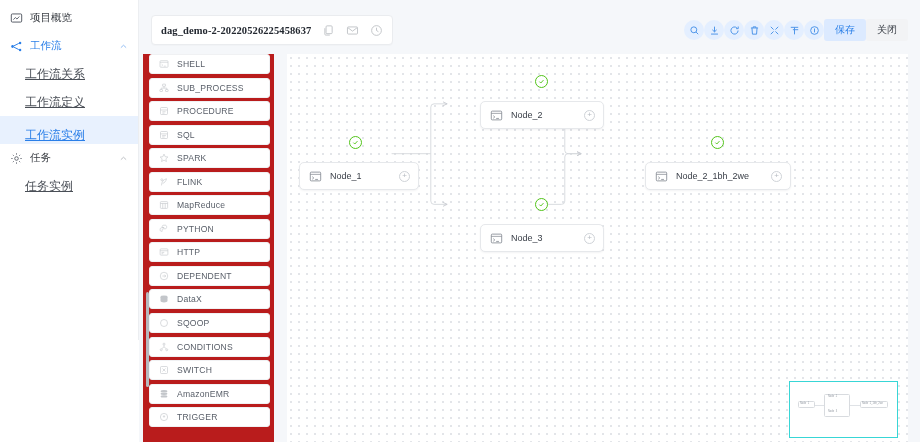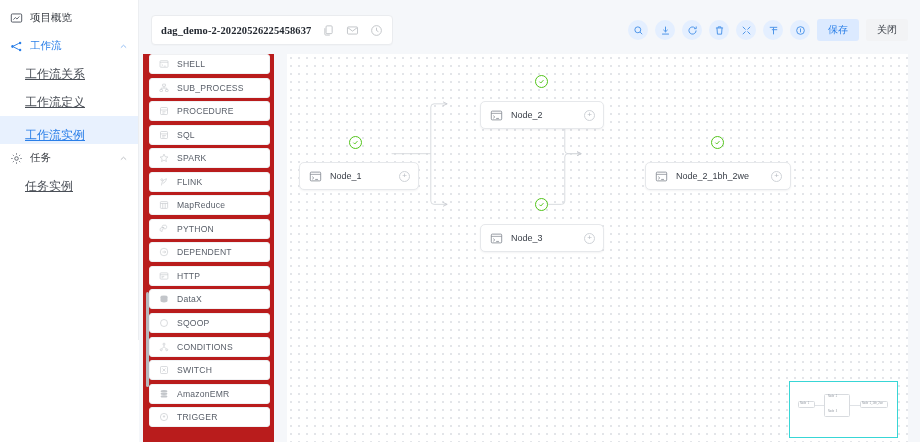--- a/index.html
+++ b/index.html
@@ -58,21 +58,21 @@
     display: flex; align-items: center; padding: 0 9px;
     box-shadow: 0 1px 1px rgba(0,0,0,.02);
   }
   #dagname {
     font-size: 10.5px; font-weight: bold; color: #232830; letter-spacing: .1px;
     white-space: nowrap;
   }
   .name-ico { width: 13px; height: 13px; margin-left: 11px; opacity: .5; cursor: pointer; }
   .name-ico svg { display: block; }
 
-  #toolbar { margin-left: auto; display: flex; align-items: center; gap: 7px; }
+  #toolbar { margin-left: auto; display: flex; align-items: center; }
   .tool-btn {
     width: 20px; height: 20px; border-radius: 50%;
     background: #e4efff; display: flex; align-items: center; justify-content: center;
     cursor: pointer;
   }
   .tool-btn svg { display: block; }
   .txt-btn {
     height: 22px; border-radius: 3px; padding: 0 11px;
     display: flex; align-items: center; justify-content: center;
     font-size: 10px; cursor: pointer; white-space: nowrap;
@@ -367,34 +367,34 @@
             <span class="pal-ico">
               <svg width="10" height="10" viewBox="0 0 16 16" fill="none" stroke="#8d939b" stroke-width="1">
                 <path d="M8 1.9c-2.4 0-2.9 1-2.9 2.2v1.5h3V6H4.2c-1.4 0-2.4.8-2.4 3s.9 2.8 2.2 2.8h1V10c0-1.4 1.1-2.4 2.5-2.4h2.6c1.2 0 2.1-.9 2.1-2.1V4.1c0-1.2-1-2.2-2.4-2.2z"></path>
               </svg>
             </span>
             <span>PYTHON</span>
           </div>
           <div class="pal-item">
             <span class="pal-ico">
               <svg width="10" height="10" viewBox="0 0 16 16" fill="none" stroke="#8d939b" stroke-width="1">
+                <rect x="1.8" y="3" width="12.4" height="10" rx="1.3"></rect>
+                <path d="M1.8 6h12.4M4 8.6h4.4M4 10.8h2.8"></path>
+              </svg>
+            </span>
+            <span>HTTP</span>
+          </div>
+          <div class="pal-item">
+            <span class="pal-ico">
+              <svg width="10" height="10" viewBox="0 0 16 16" fill="none" stroke="#8d939b" stroke-width="1">
                 <circle cx="8" cy="8" r="6"></circle>
                 <path d="M5.4 8h5.2M8.6 5.8L10.8 8l-2.2 2.2"></path>
               </svg>
             </span>
             <span>DEPENDENT</span>
-          </div>
-          <div class="pal-item">
-            <span class="pal-ico">
-              <svg width="10" height="10" viewBox="0 0 16 16" fill="none" stroke="#8d939b" stroke-width="1">
-                <rect x="1.8" y="3" width="12.4" height="10" rx="1.3"></rect>
-                <path d="M1.8 6h12.4M4 8.6h4.4M4 10.8h2.8"></path>
-              </svg>
-            </span>
-            <span>HTTP</span>
           </div>
           <div class="pal-item">
             <span class="pal-ico">
               <svg width="10" height="10" viewBox="0 0 16 16" fill="none" stroke="#8d939b" stroke-width="1">
                 <ellipse cx="8" cy="4.6" rx="5.6" ry="2.3" fill="#8d939b" stroke="none"></ellipse>
                 <path d="M2.4 4.6v6.6c0 1.3 2.5 2.3 5.6 2.3s5.6-1 5.6-2.3V4.6" fill="#8d939b" stroke="none"></path>
               </svg>
             </span>
             <span>DataX</span>
           </div>

